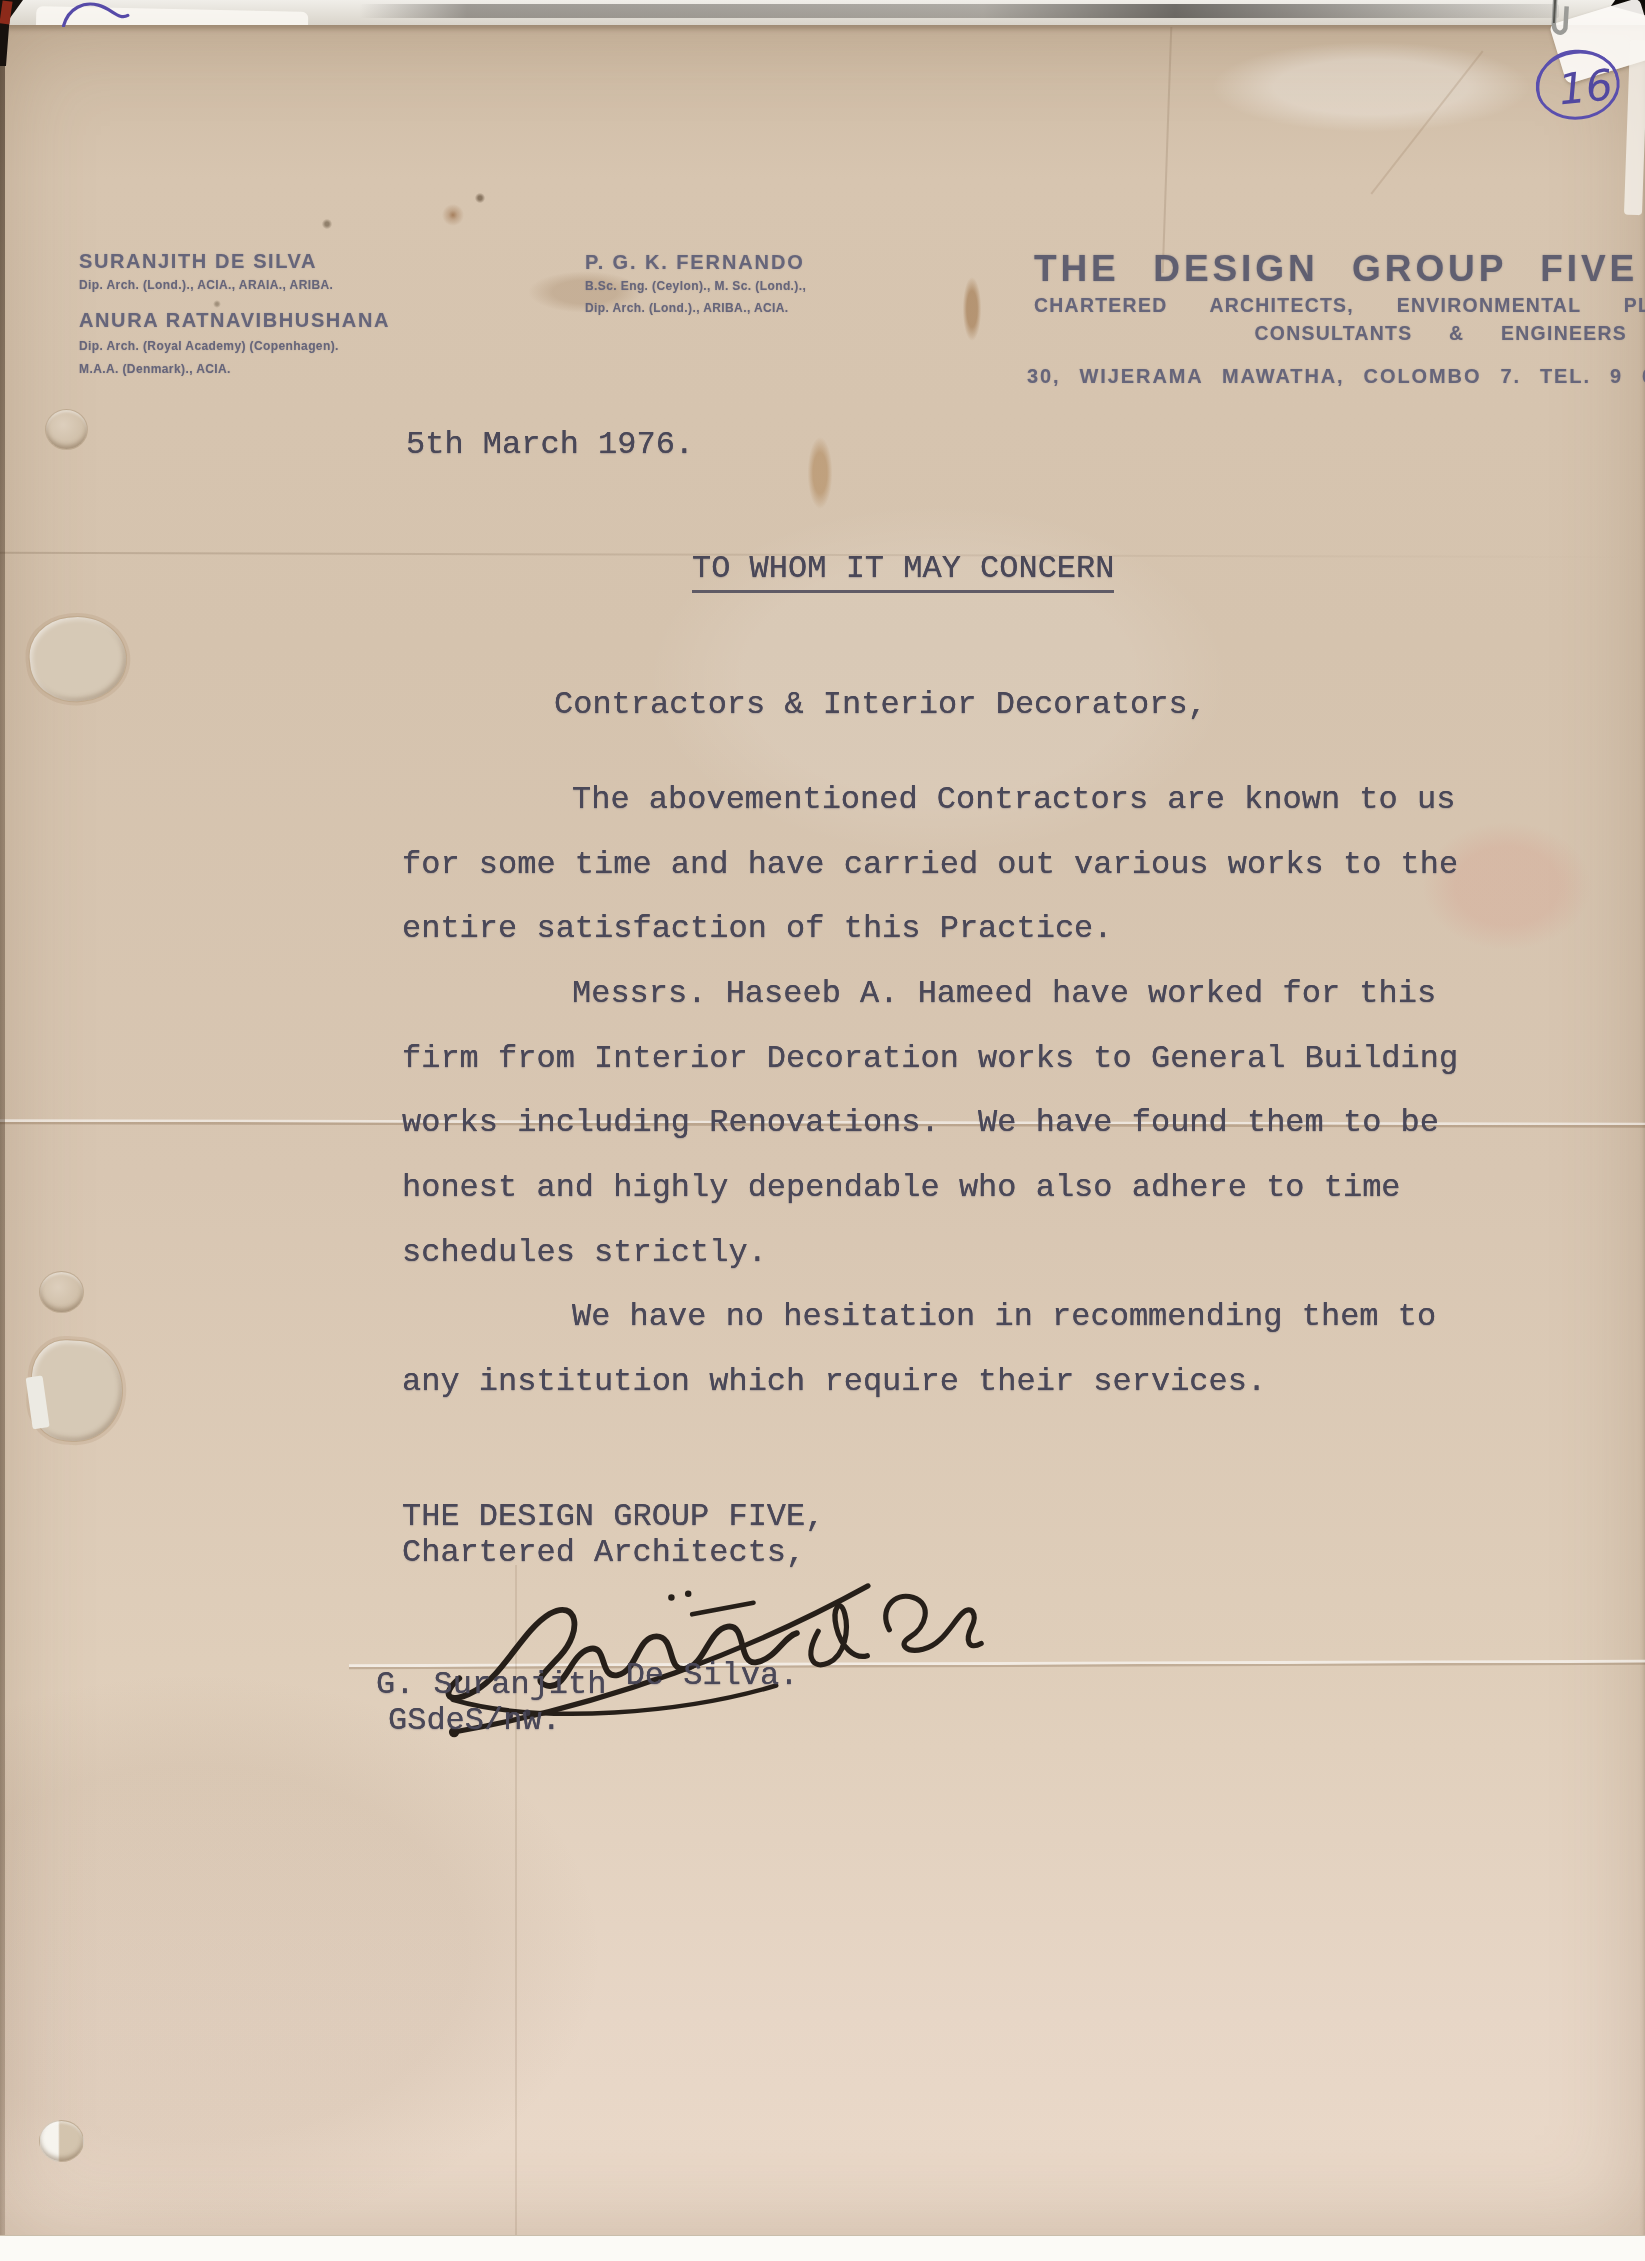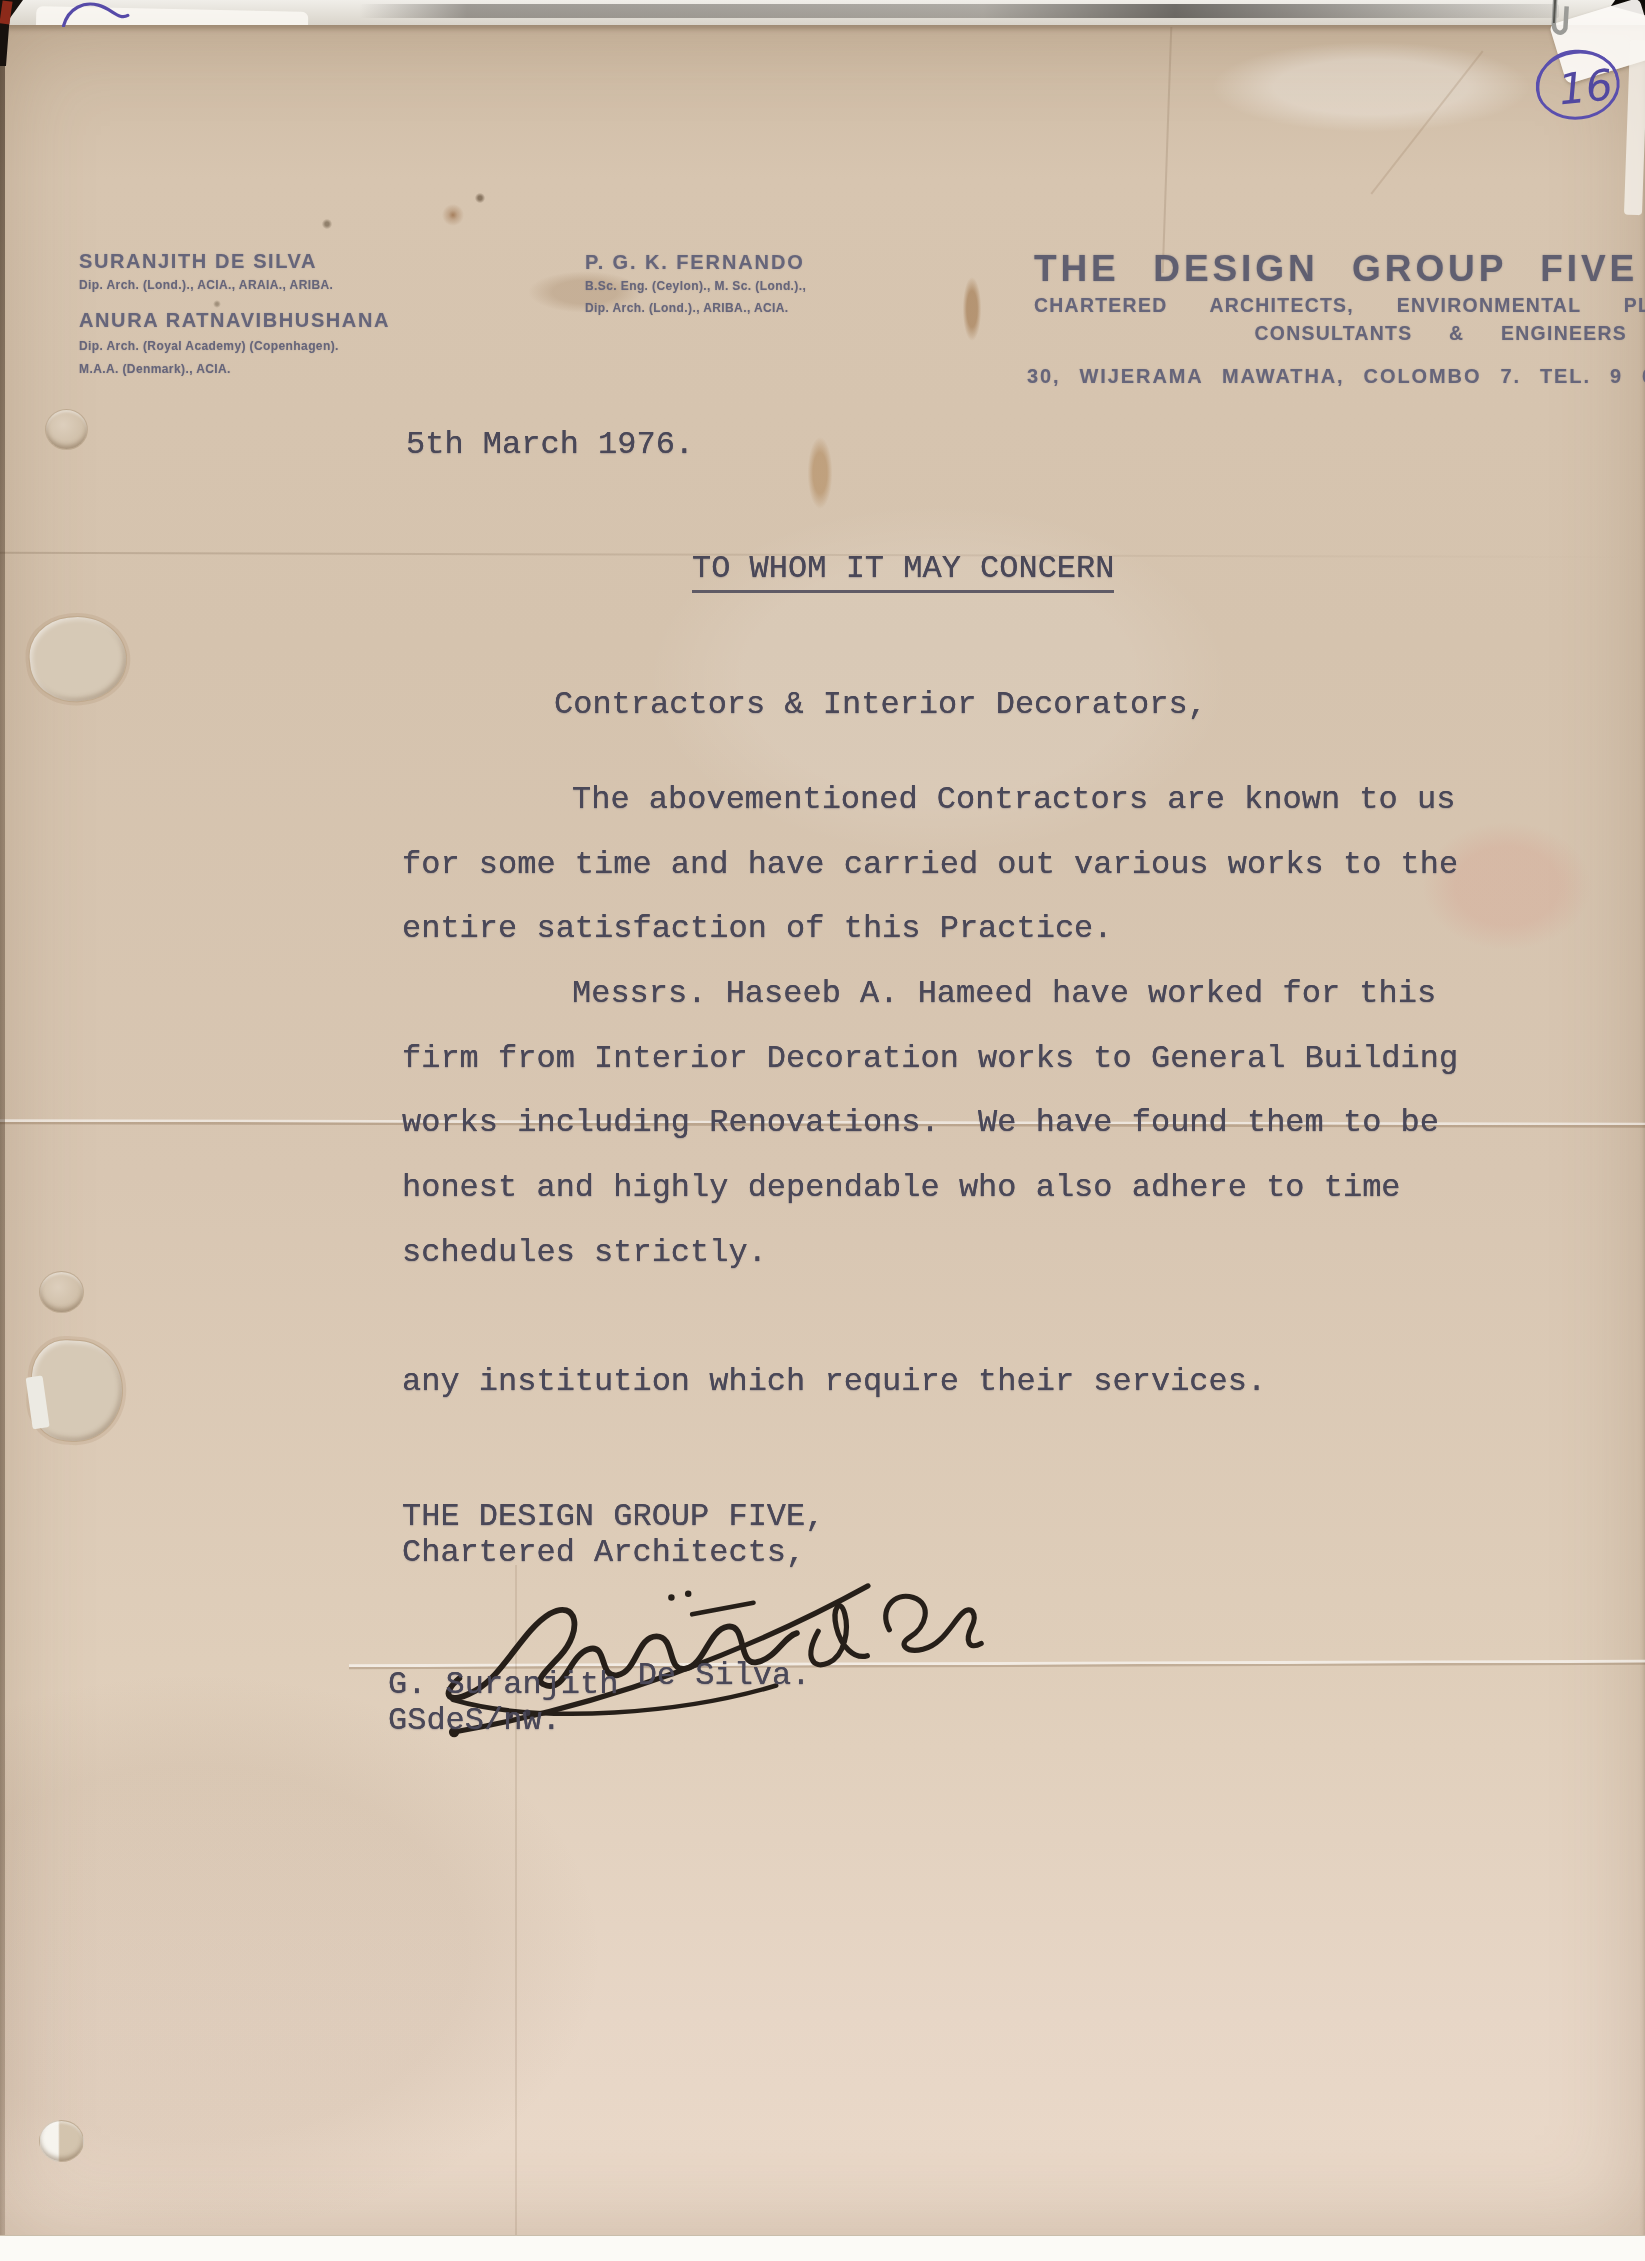--- a/index.html
+++ b/index.html
@@ -155,20 +155,21 @@
   <div class="tline" style="left:554px;top:689px;">Contractors &amp; Interior Decorators,</div>
 
   <div class="tline" style="left:572px;top:784px;">The abovementioned Contractors are known to us</div>
   <div class="tline" style="left:402px;top:913px;">entire satisfaction of this Practice.</div>
   <div class="tline" style="left:402px;top:849px;">for some time and have carried out various works to the</div>
   <div class="tline" style="left:572px;top:978px;">Messrs. Haseeb A. Hameed have worked for this</div>
   <div class="tline" style="left:402px;top:1043px;">firm from Interior Decoration works to General Building</div>
   <div class="tline" style="left:402px;top:1107px;">works including Renovations.  We have found them to be</div>
   <div class="tline" style="left:402px;top:1172px;">honest and highly dependable who also adhere to time</div>
   <div class="tline" style="left:402px;top:1237px;">schedules strictly.</div>
+  <div class="tline" style="left:572px;top:1301px;">We have no hesitation in recommending them to</div>
   <div class="tline" style="left:402px;top:1366px;">any institution which require their services.</div>
 
   <div class="tline" style="left:402px;top:1501px;">THE DESIGN GROUP FIVE,</div>
   <div class="tline" style="left:402px;top:1537px;">Chartered Architects,</div>
 
   <svg class="sigwrap" width="595" height="201" viewBox="0 0 920 310">
     <g fill="none" stroke="#261f19" stroke-linecap="round">
       <path stroke-width="9" d="M70 195 C40 220 52 238 95 214 C140 188 168 120 210 95 C252 72 262 120 226 160 C200 188 184 200 205 206 C235 214 240 160 270 150 C300 140 285 196 315 190 C345 184 345 130 375 130 C405 130 390 186 420 180 C450 174 455 120 485 115 C515 110 500 176 530 170 C560 164 572 130 592 125"></path>
       <path stroke-width="7" d="M60 228 C200 268 420 248 560 206"></path>
       <path stroke-width="7" d="M430 96 L525 78"></path>
@@ -176,17 +177,17 @@
       <path stroke-width="8" d="M735 120 C718 90 742 60 772 70 C802 80 792 116 767 131 C747 143 762 156 787 150 C817 143 832 110 847 95 C862 80 872 96 862 116 C852 136 857 152 877 141"></path>
       <circle cx="398" cy="70" r="5" fill="#261f19" stroke="none"></circle>
       <circle cx="424" cy="64" r="5" fill="#261f19" stroke="none"></circle>
       <path stroke-width="8" d="M62 278 C300 236 520 152 702 52"></path>
       <circle cx="62" cy="278" r="8" fill="#261f19" stroke="none"></circle>
       <circle cx="148" cy="253" r="5" fill="#3a3744" stroke="none"></circle>
       <circle cx="175" cy="248" r="5" fill="#3a3744" stroke="none"></circle>
     </g>
   </svg>
 
-  <div class="tline" style="left:388px;top:1669px;text-align:right;"><span>G. Suranjith </span><span class="raised">De Silva.</span></div>
+  <div class="tline" style="left:376px;top:1669px;text-align:right;"><span>G. Suranjith </span><span class="raised">De Silva.</span></div>
   <div class="tline" style="left:388px;top:1705px;">GSdeS/nw.</div>
 
 </div>
 
 
 </body></html>

